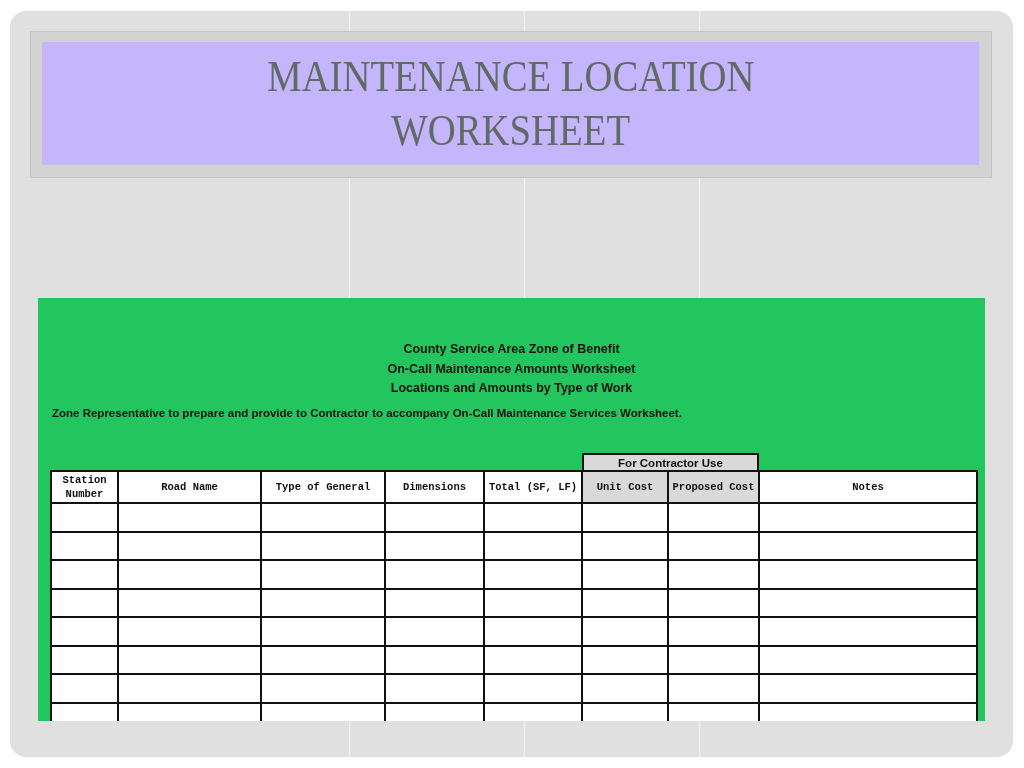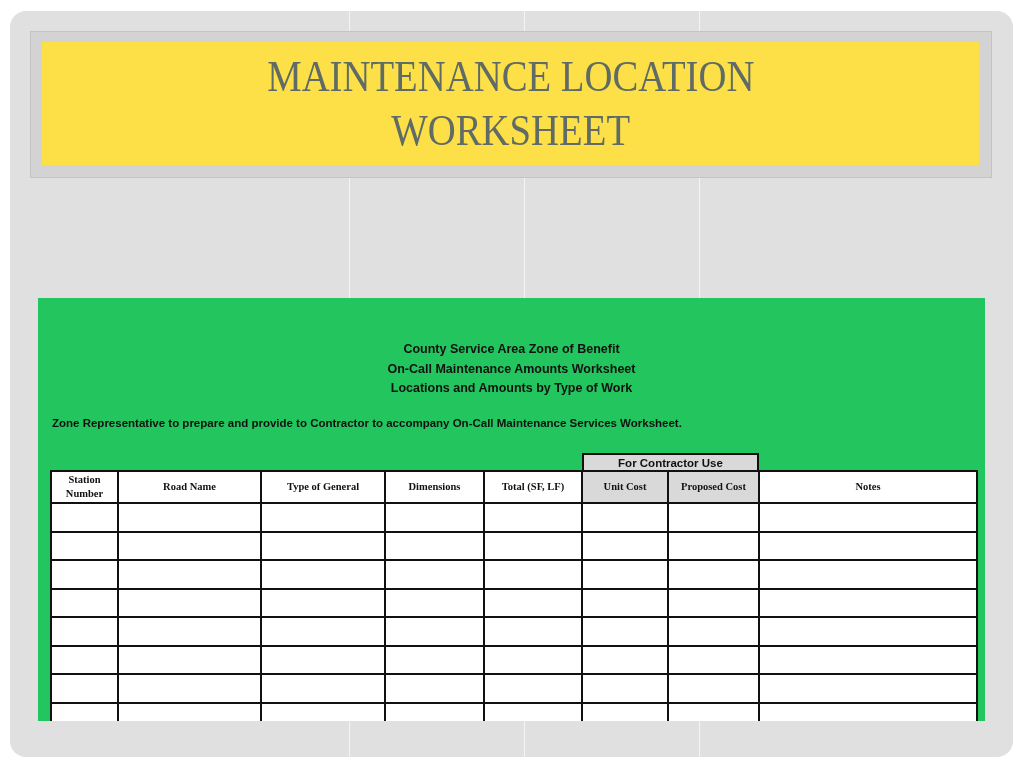--- a/index.html
+++ b/index.html
@@ -36,21 +36,21 @@
       background: #d3d3d3;
       border: 1px solid #c4c4c4;
       box-sizing: border-box;
     }
     .title-inner {
       position: absolute;
       left: 11px;
       top: 10px;
       right: 12px;
       bottom: 12px;
-      background: #fde047;
+      background: #c4b5fd;
       display: flex;
       flex-direction: column;
       align-items: center;
       justify-content: center;
     }
     .title-line {
       font-family: "Liberation Serif", "DejaVu Serif", serif;
       font-size: 44px;
       line-height: 54px;
       color: #5f6b64;
@@ -99,21 +99,21 @@
       text-align: center;
       font-family: "Liberation Sans", sans-serif;
       font-weight: bold;
       font-size: 12.5px;
       line-height: 19.5px;
       color: #111111;
     }
     .sheet-instruction {
       position: absolute;
       left: 14px;
-      top: 119px;
+      top: 109px;
       font-family: "Liberation Sans", sans-serif;
       font-weight: bold;
       font-size: 11.5px;
       color: #111111;
       white-space: nowrap;
     }
     .contractor-box {
       position: absolute;
       left: 544px;
       top: 155px;
@@ -129,21 +129,21 @@
       font-size: 11.5px;
       line-height: 17px;
       color: #111;
     }
     table.ws {
       position: absolute;
       left: 12px;
       top: 172px;
       border-collapse: collapse;
       table-layout: fixed;
-      font-family: Liberation Serif, serif;
+      font-family: Liberation Mono, monospace;
     }
     table.ws th, table.ws td {
       border: 2px solid #111;
       padding: 0;
       box-sizing: border-box;
     }
     table.ws th {
       height: 32px;
       font-size: 10.5px;
       font-weight: bold;

